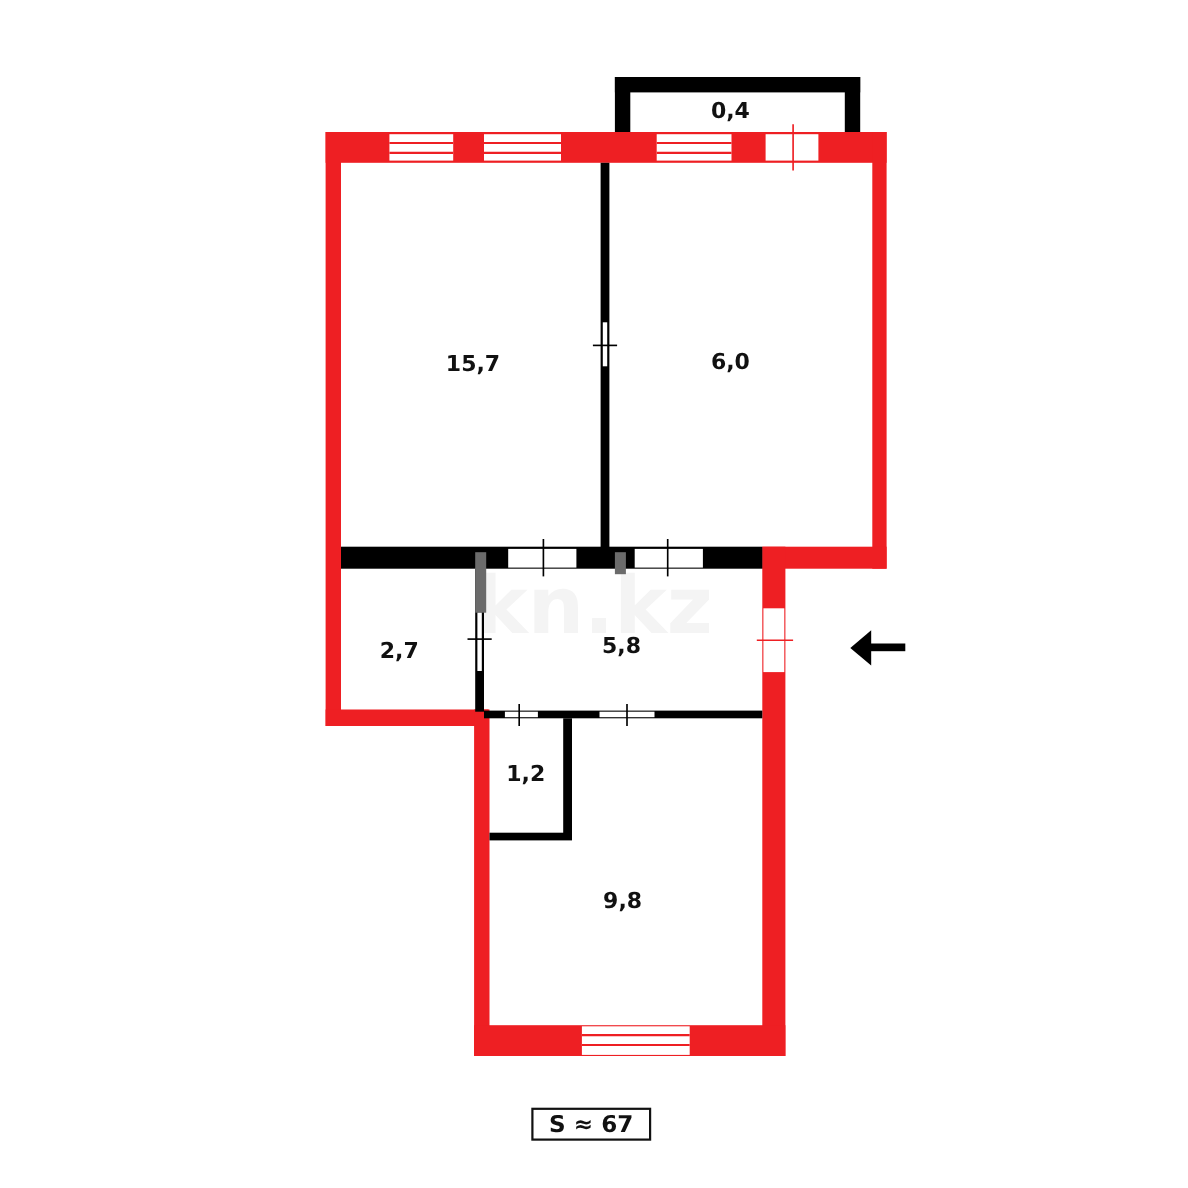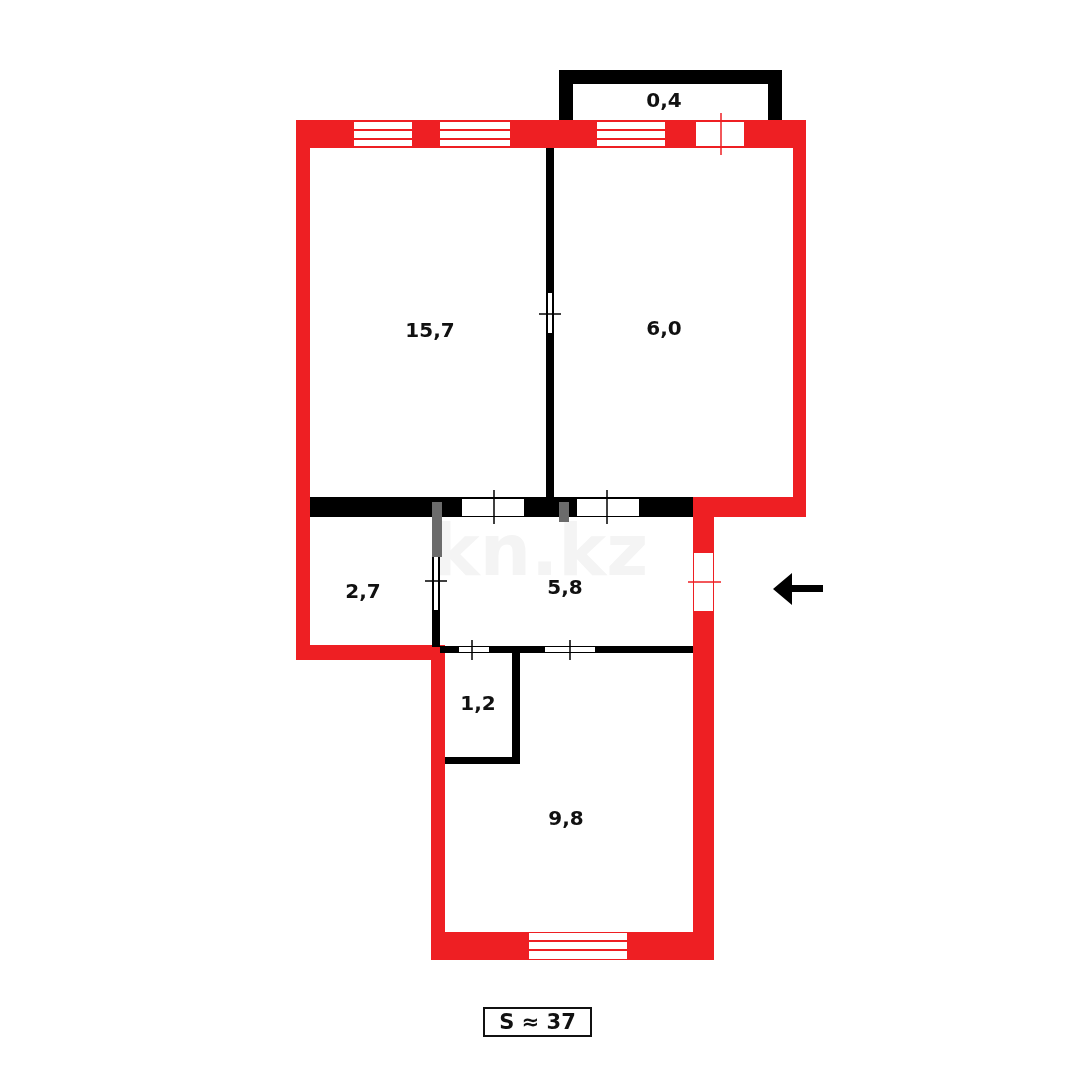--- a/index.html
+++ b/index.html
@@ -101,13 +101,13 @@
   <text x="565" y="594" text-anchor="middle" class="lbl">5,8</text>
   <text x="478" y="710" text-anchor="middle" class="lbl">1,2</text>
   <text x="566" y="825" text-anchor="middle" class="lbl">9,8</text>
 
   <g>
     <rect x="790" y="585" width="33" height="7" fill="#000"></rect>
     <polygon points="773,589 792,573 792,605" fill="#000"></polygon>
   </g>
 </svg>
 
-<div class="area-box">S ≈ 37</div>
+<div class="area-box">S ≈ 67</div>
 
 </body></html>

